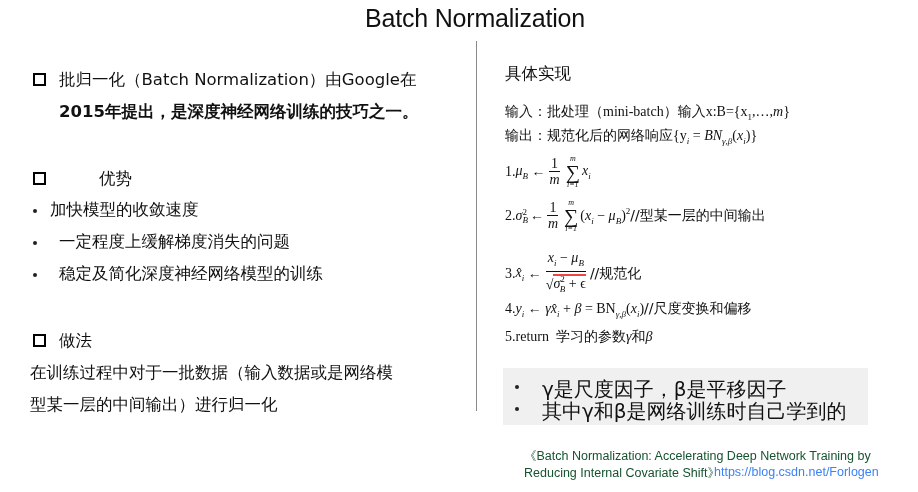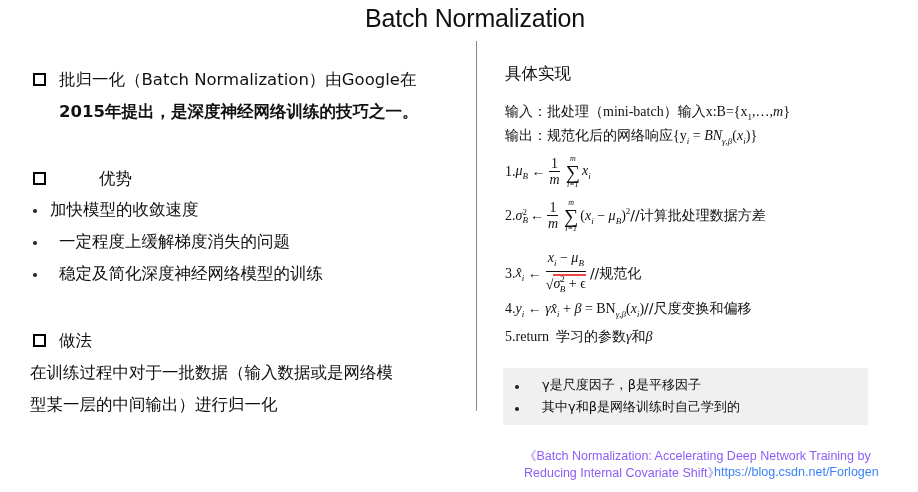--- a/index.html
+++ b/index.html
@@ -29,23 +29,23 @@
   .cn { font-family: "DejaVu Sans", sans-serif; font-size: 14px; text-align: right; }
   sub, sup { font-size: 9px; }
   .frac { display: inline-flex; flex-direction: column; align-items: center; vertical-align: middle; margin: 0 2px; }
   .frac .num { border-bottom: 1px solid #111; padding: 0 2px; line-height: 15px; }
   .frac .den { line-height: 16px; padding: 0 2px; }
   .sum { display: inline-flex; flex-direction: column; align-items: center; vertical-align: middle; margin: 0 2px; line-height: 1; }
   .sum .lim { font-size: 8px; font-style: italic; }
   .sum .sig { font-size: 20px; line-height: 18px; }
 
   .graybox { left: 503px; top: 368px; width: 365px; height: 57px; background: #f0f0f0; }
-  .btext { font-size: 13px; white-space: nowrap; color: #111; }
+  .btext { font-size: 20px; white-space: nowrap; color: #111; }
 
-  .cite { font-family: "Liberation Sans", sans-serif; font-size: 12.5px; color: #8b5cf6; white-space: nowrap; }
+  .cite { font-family: "Liberation Sans", sans-serif; font-size: 12.5px; color: #14532d; white-space: nowrap; }
   .watermark { color: #3b82f6; }
 </style>
 </head>
 <body>
 
 <div class="abs title">Batch Normalization</div>
 <div class="abs divider"></div>
 
 <div class="abs sq" style="left:33px; top:73px;"></div>
 <div class="abs ltext" style="left:59px; top:70px;">批归一化（Batch Normalization）由Google在</div>
@@ -98,21 +98,21 @@
   <span class="frac">
       <span class="num">1</span>
       <span class="den"><i>m</i></span>
     </span>
   <span class="sum">
       <span class="lim">m</span>
       <span class="sig">∑</span>
       <span class="lim">i=1</span>
     </span>
   <span>(<i>x<sub>i</sub></i> − <i>μ<sub>B</sub></i>)<sup>2</sup></span>
-  <span class="cn">//计算批处理数据方差</span>
+  <span class="cn">//型某一层的中间输出</span>
 </div>
 
 <div class="abs rline serif" style="left:505px; top:250px; display:flex; align-items:center;">
   <span>3.</span><i>x̂<sub>i</sub></i>&nbsp;←
   <span class="frac">
       <span class="num"><i>x<sub>i</sub></i> − <i>μ<sub>B</sub></i></span>
       <span class="den">√<span style="border-top:2px solid #ef4444;"><i>σ</i><sup>2</sup><sub style="margin-left:-5px"><i>B</i></sub> + ϵ</span></span>
     </span>
   <span class="cn">//规范化</span>
 </div>

